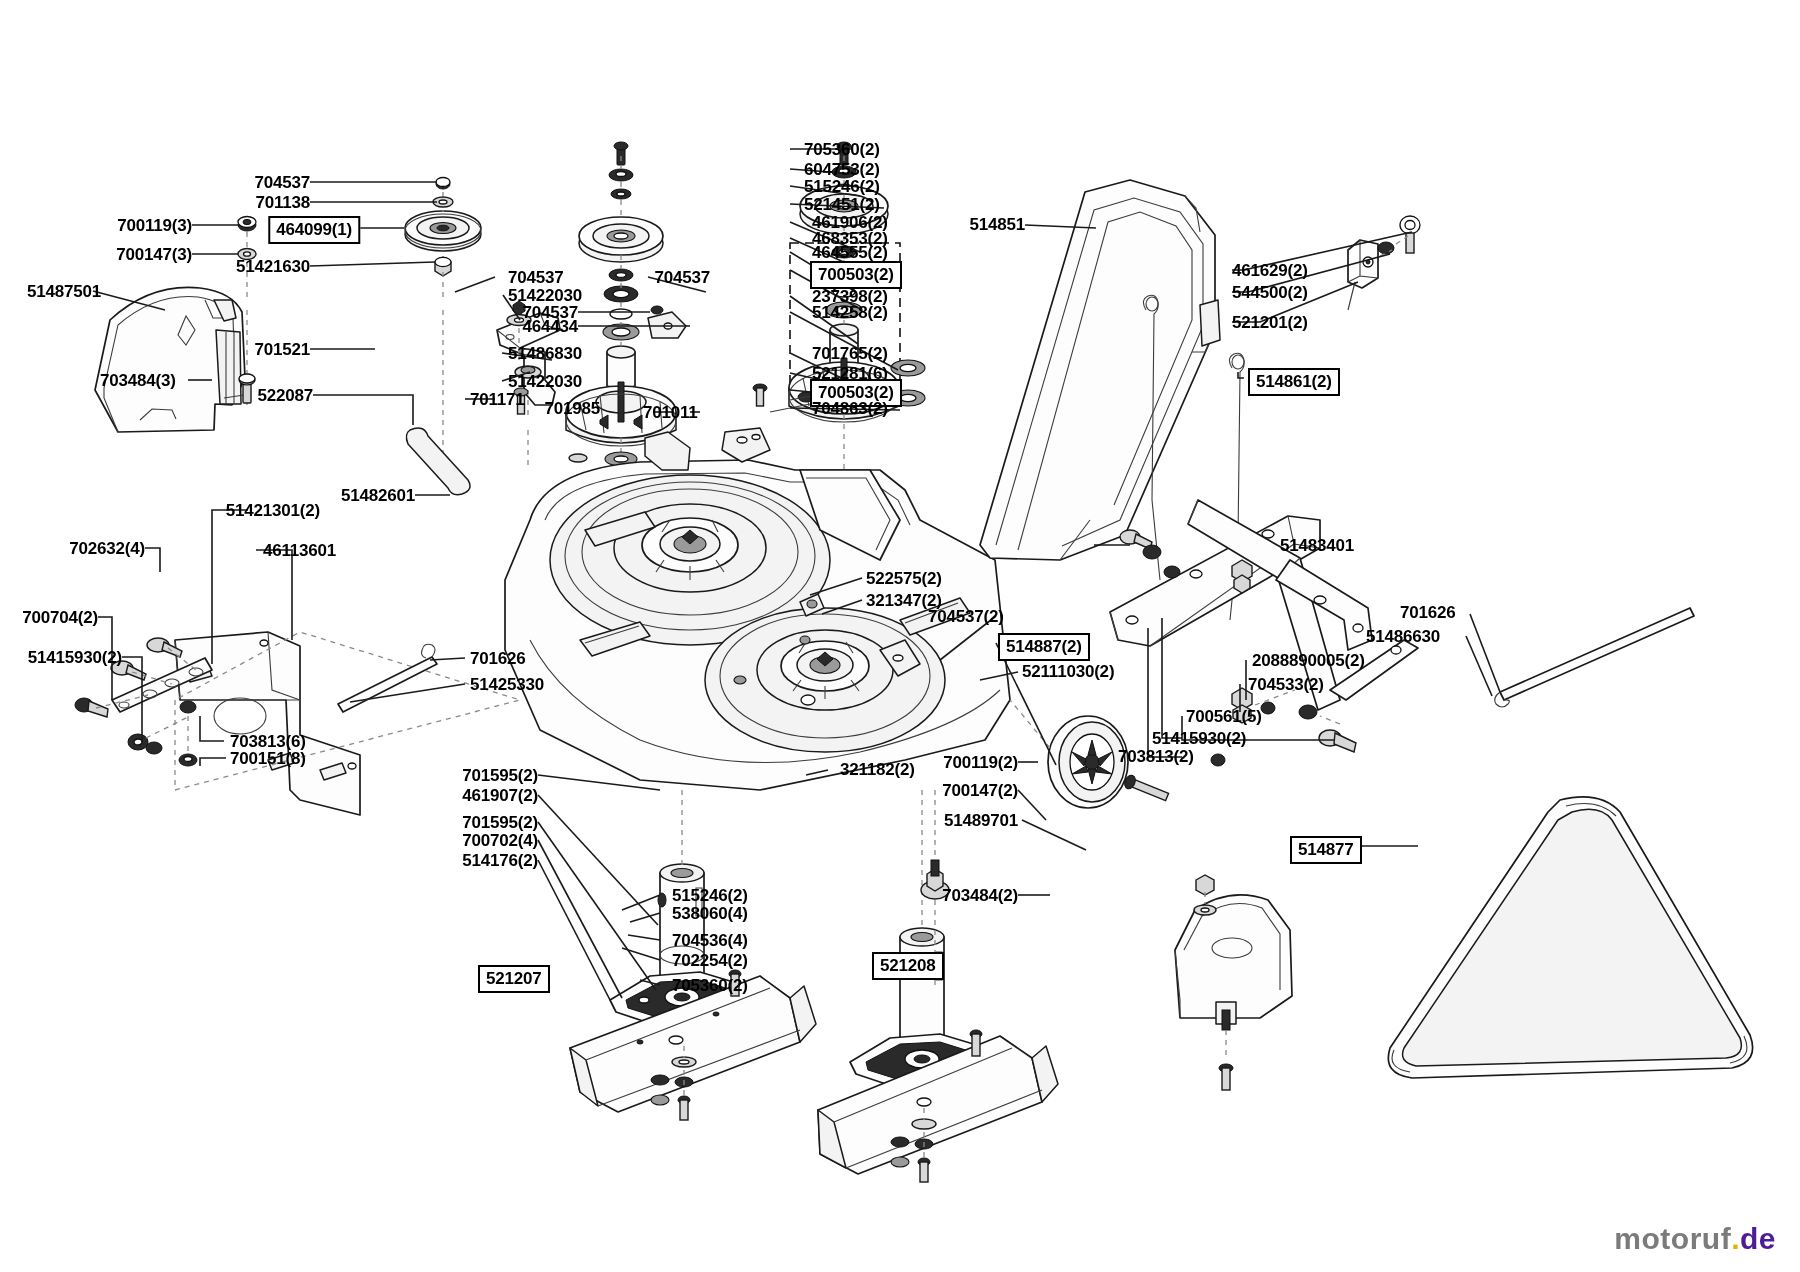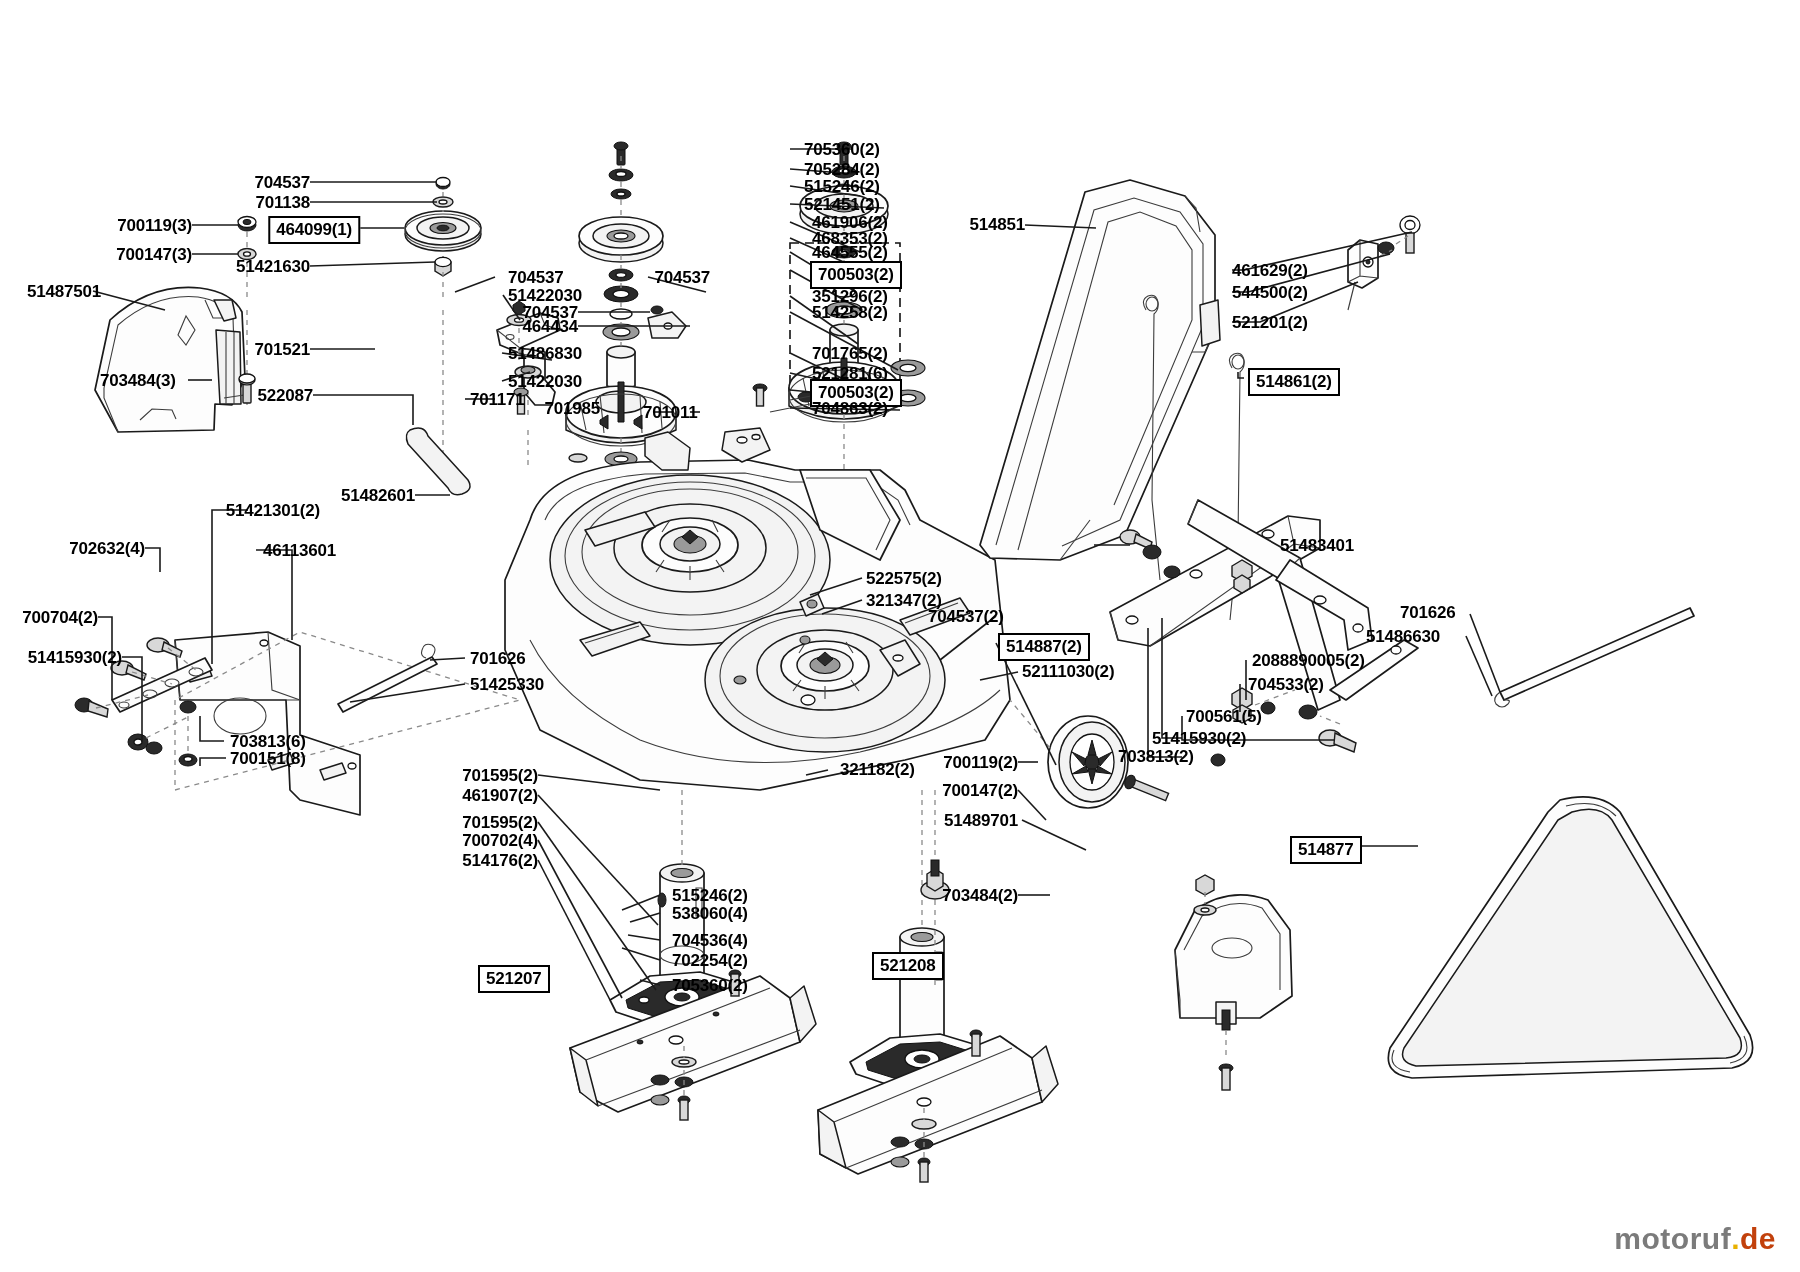--- a/index.html
+++ b/index.html
@@ -4,21 +4,21 @@
 <style>
   html,body{margin:0;padding:0;background:#fff;}
   body{width:1800px;height:1272px;overflow:hidden;font-family:"Liberation Sans",sans-serif;}
   #stage{position:relative;width:1800px;height:1272px;background:#fff;}
   .lbl{position:absolute;font-family:"Liberation Sans",sans-serif;font-weight:bold;font-size:17px;color:#000;white-space:nowrap;letter-spacing:-0.2px;line-height:1;}
   .lbl.r{transform:translateX(-100%);}
   .boxed{border:2px solid #000;padding:3px 6px 4px 6px;background:#fff;}
   .wm{position:absolute;right:24px;bottom:16px;font-family:"Liberation Sans",sans-serif;font-weight:bold;font-size:30px;letter-spacing:0.5px;}
   .wm .a{color:#7b7b7b;}
   .wm .b{color:#e8b100;}
-  .wm .c{color:#c2410c;}
+  .wm .c{color:#4c1d95;}
   svg{position:absolute;left:0;top:0;}
   .ln{stroke:#1a1a1a;stroke-width:1.6;fill:none;}
   .lnthin{stroke:#3c3c3c;stroke-width:1.1;fill:none;}
   .dash{stroke:#8a8a8a;stroke-width:1.3;fill:none;stroke-dasharray:5 5;}
   .dashbox{stroke:#111;stroke-width:1.6;fill:none;stroke-dasharray:9 6;}
   .part{fill:#fdfdfd;stroke:#1a1a1a;stroke-width:1.7;stroke-linejoin:round;}
   .part2{fill:#f3f3f3;stroke:#1a1a1a;stroke-width:1.5;stroke-linejoin:round;}
   .partd{fill:#d8d8d8;stroke:#1a1a1a;stroke-width:1.4;}
   .dark{fill:#2a2a2a;stroke:#111;stroke-width:1;}
   .mid{fill:#9a9a9a;stroke:#111;stroke-width:1.1;}
@@ -598,28 +598,28 @@
   <div class="lbl r" style="left:578px;top:304px">704537</div>
   <div class="lbl r" style="left:578px;top:318px">464434</div>
   <div class="lbl" style="left:508px;top:345px">51486830</div>
   <div class="lbl" style="left:508px;top:373px">51422030</div>
   <div class="lbl" style="left:470px;top:391px">701171</div>
   <div class="lbl r" style="left:600px;top:400px">701985</div>
   <div class="lbl" style="left:643px;top:404px">701011</div>
   <div class="lbl r" style="left:710px;top:269px">704537</div>
 
   <div class="lbl" style="left:804px;top:141px">705360(2)</div>
-  <div class="lbl" style="left:804px;top:161px">705284(2)</div>
+  <div class="lbl" style="left:804px;top:161px">604753(2)</div>
   <div class="lbl" style="left:804px;top:178px">515246(2)</div>
   <div class="lbl" style="left:804px;top:196px">521451(2)</div>
   <div class="lbl" style="left:812px;top:214px">461906(2)</div>
   <div class="lbl" style="left:812px;top:230px">468353(2)</div>
   <div class="lbl" style="left:812px;top:244px">464555(2)</div>
   <div class="lbl boxed" style="left:810px;top:261px">700503(2)</div>
-  <div class="lbl" style="left:812px;top:288px">351296(2)</div>
+  <div class="lbl" style="left:812px;top:288px">237398(2)</div>
   <div class="lbl" style="left:812px;top:304px">514258(2)</div>
   <div class="lbl" style="left:812px;top:345px">701765(2)</div>
   <div class="lbl" style="left:812px;top:365px">521281(6)</div>
   <div class="lbl boxed" style="left:810px;top:379px">700503(2)</div>
   <div class="lbl" style="left:812px;top:400px">704863(2)</div>
 
   <div class="lbl r" style="left:1025px;top:216px">514851</div>
   <div class="lbl" style="left:1232px;top:262px">461629(2)</div>
   <div class="lbl" style="left:1232px;top:284px">544500(2)</div>
   <div class="lbl" style="left:1232px;top:314px">521201(2)</div>

